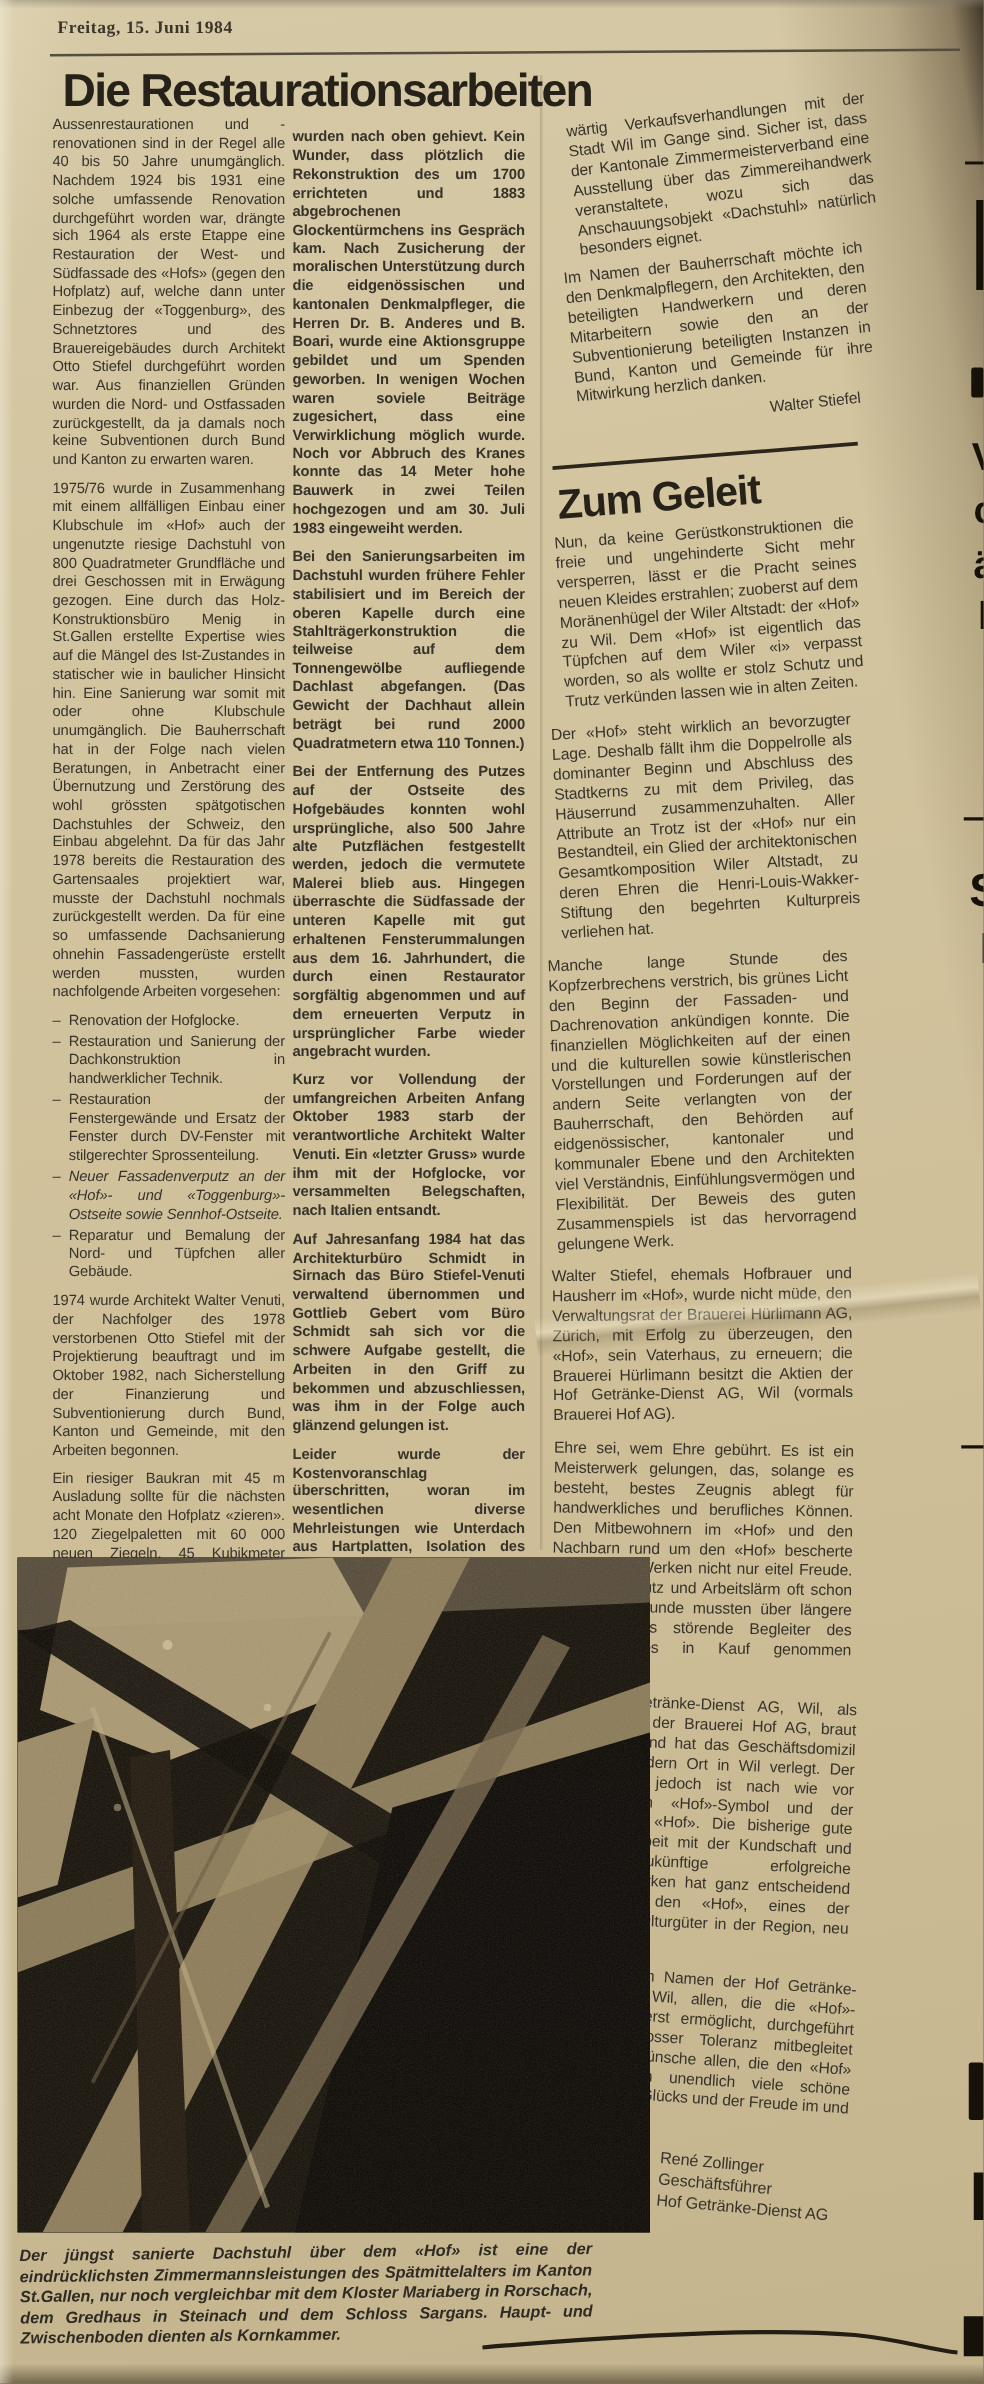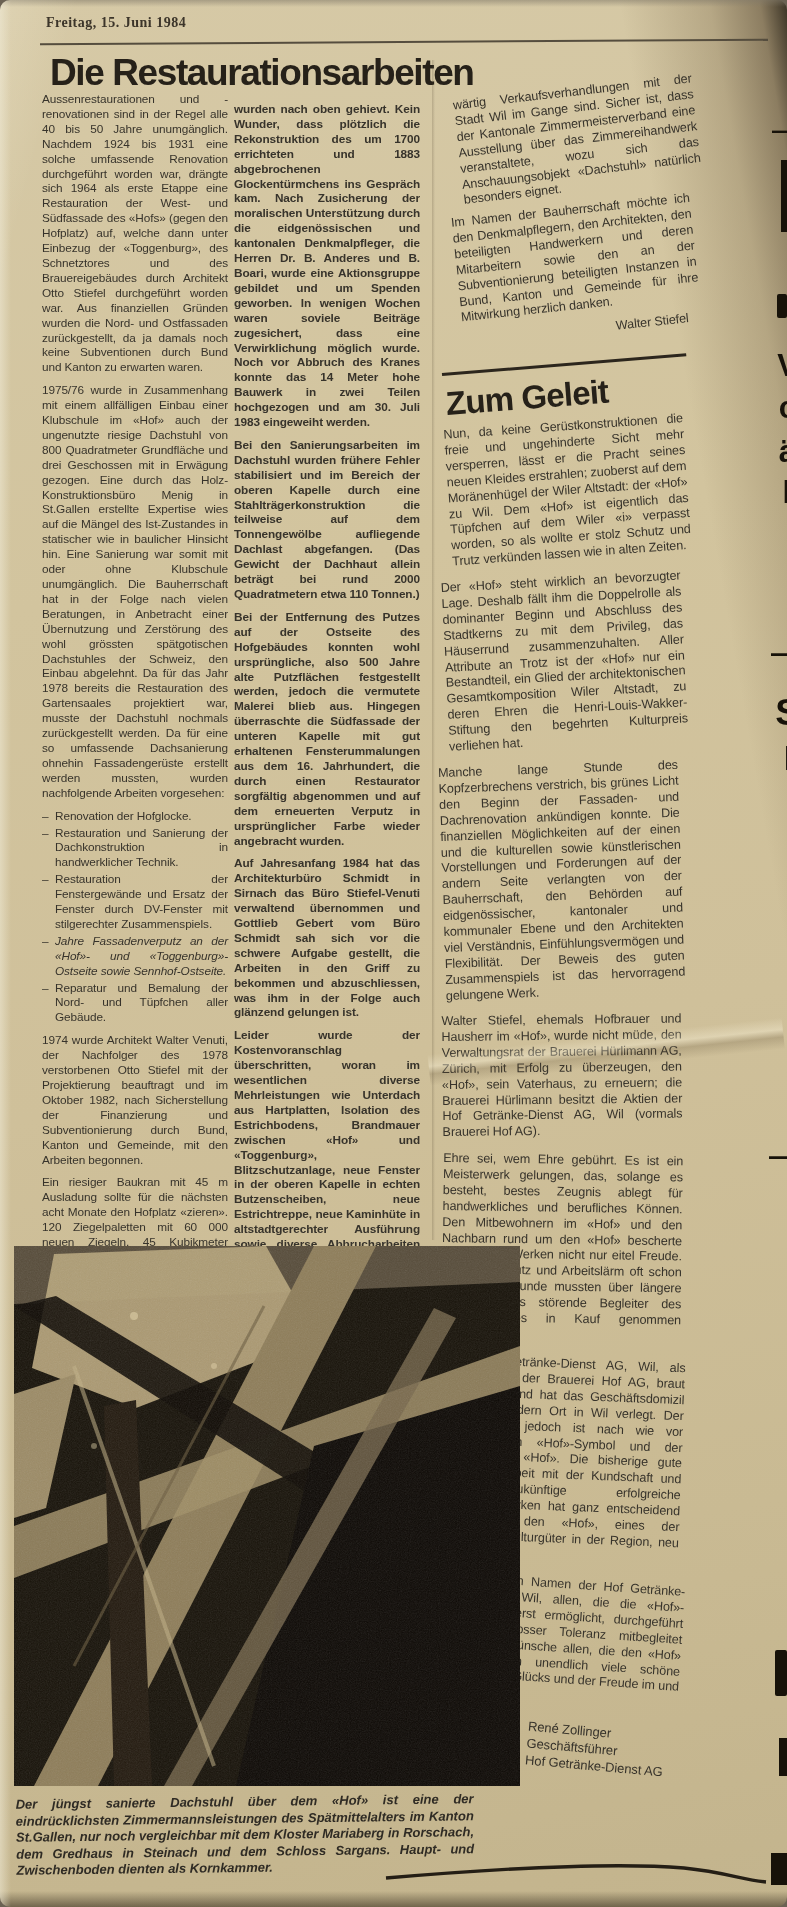--- a/index.html
+++ b/index.html
@@ -4,21 +4,21 @@
 <style>
   html,body{margin:0;padding:0;background:#6b6253;}
   .scan{
     position:relative;width:787px;height:1907px;overflow:hidden;
     background:
       linear-gradient(105deg, rgba(255,250,230,.20) 0%, rgba(255,250,230,0) 6%),
       linear-gradient(to bottom, rgba(130,122,105,.55) 0px, rgba(130,122,105,0) 7px),
       linear-gradient(260deg, rgba(32,25,15,.85) 0%, rgba(80,64,42,.55) 2.5%, rgba(110,92,62,.30) 7%, rgba(110,92,62,0) 15%),
       linear-gradient(to top, rgba(45,36,22,.55) 0px, rgba(45,36,22,0) 16px),
       linear-gradient(170deg, #d6c9a6 0%, #d2c49e 30%, #cfc09a 55%, #c9ba93 80%, #c3b48d 100%);
-    font-family:"Liberation Sans",sans-serif;color:#37332b;border-radius:10px;
+    font-family:"Liberation Sans",sans-serif;color:#37332b;
   }
   .masthead-date{position:absolute;left:46px;top:15px;font-family:"Liberation Serif",serif;font-weight:700;font-size:14px;letter-spacing:.5px;color:#3c352a;}
   .masthead-rule{position:absolute;left:40px;top:41px;width:728px;height:2px;background:#554d3e;transform:rotate(-.35deg);}
   .headline{position:absolute;left:50px;top:52px;margin:0;font-size:37px;font-weight:700;letter-spacing:-1.4px;color:#262119;}
   .col{position:absolute;text-align:justify;font-size:11.8px;line-height:14.9px;letter-spacing:-.1px;hyphens:auto;-webkit-hyphens:auto;}
   .col p{margin:0 0 8px 0;}
   .col1{left:42px;top:92px;width:186px;}
   .col2{left:234px;top:102px;width:186px;font-weight:bold;}
   .col3{left:442px;top:94px;width:240px;font-size:12.6px;line-height:15.9px;}
   .col3 p{margin:0 0 10px 0;}
@@ -83,38 +83,39 @@
     <div class="li">
       <span class="dash">–</span>
       <span class="it">Renovation der Hofglocke.</span>
     </div>
     <div class="li">
       <span class="dash">–</span>
       <span class="it">Restauration und Sanierung der Dachkonstruktion in handwerklicher Technik.</span>
     </div>
     <div class="li">
       <span class="dash">–</span>
-      <span class="it">Restauration der Fenstergewände und Ersatz der Fenster durch DV-Fenster mit stilgerechter Zusammenspiels.</span>
+      <span class="it">Restauration der Fenstergewände und Ersatz der Fenster durch DV-Fenster mit stilgerechter Sprossenteilung.</span>
     </div>
     <div class="li">
       <span class="dash">–</span>
-      <span class="it italic">Jahre Fassadenverputz an der «Hof»- und «Toggenburg»-Ostseite sowie Sennhof-Ostseite.</span>
+      <span class="it italic">Neuer Fassadenverputz an der «Hof»- und «Toggenburg»-Ostseite sowie Sennhof-Ostseite.</span>
     </div>
     <div class="li" style="margin-bottom:8px;">
       <span class="dash">–</span>
       <span class="it">Reparatur und Bemalung der Nord- und Tüpfchen aller Gebäude.</span>
     </div>
     <p>1974 wurde Architekt Walter Venuti, der Nachfolger des 1978 verstorbenen Otto Stiefel mit der Projektierung beauftragt und im Oktober 1982, nach Sicherstellung der Finanzierung und Subventionierung durch Bund, Kanton und Gemeinde, mit den Arbeiten begonnen.</p>
     <p>Ein riesiger Baukran mit 45 m Ausladung sollte für die nächsten acht Monate den Hofplatz «zieren». 120 Ziegelpaletten mit 60 000 neuen Ziegeln, 45 Kubikmeter Bauholz, 800 Quadratmeter Bodenbretter und Isoliermatten</p>
   </div>
 
   <div class="col col2">
     <p>wurden nach oben gehievt. Kein Wunder, dass plötzlich die Rekonstruktion des um 1700 errichteten und 1883 abgebrochenen Glockentürmchens ins Gespräch kam. Nach Zusicherung der moralischen Unterstützung durch die eidgenössischen und kantonalen Denkmalpfleger, die Herren Dr. B. Anderes und B. Boari, wurde eine Aktionsgruppe gebildet und um Spenden geworben. In wenigen Wochen waren soviele Beiträge zugesichert, dass eine Verwirklichung möglich wurde. Noch vor Abbruch des Kranes konnte das 14 Meter hohe Bauwerk in zwei Teilen hochgezogen und am 30. Juli 1983 eingeweiht werden.</p>
     <p>Bei den Sanierungsarbeiten im Dachstuhl wurden frühere Fehler stabilisiert und im Bereich der oberen Kapelle durch eine Stahlträgerkonstruktion die teilweise auf dem Tonnengewölbe aufliegende Dachlast abgefangen. (Das Gewicht der Dachhaut allein beträgt bei rund 2000 Quadratmetern etwa 110 Tonnen.)</p>
     <p>Bei der Entfernung des Putzes auf der Ostseite des Hofgebäudes konnten wohl ursprüngliche, also 500 Jahre alte Putzflächen festgestellt werden, jedoch die vermutete Malerei blieb aus. Hingegen überraschte die Südfassade der unteren Kapelle mit gut erhaltenen Fensterummalungen aus dem 16. Jahrhundert, die durch einen Restaurator sorgfältig abgenommen und auf dem erneuerten Verputz in ursprünglicher Farbe wieder angebracht wurden.</p>
+    <p>Kurz vor Vollendung der umfangreichen Arbeiten Anfang Oktober 1983 starb der verantwortliche Architekt Walter Venuti. Ein «letzter Gruss» wurde ihm mit der Hofglocke, vor versammelten Belegschaften, nach Italien entsandt.</p>
     <p>Auf Jahresanfang 1984 hat das Architekturbüro Schmidt in Sirnach das Büro Stiefel-Venuti verwaltend übernommen und Gottlieb Gebert vom Büro Schmidt sah sich vor die schwere Aufgabe gestellt, die Arbeiten in den Griff zu bekommen und abzuschliessen, was ihm in der Folge auch glänzend gelungen ist.</p>
     <p>Leider wurde der Kostenvoranschlag überschritten, woran im wesentlichen diverse Mehrleistungen wie Unterdach aus Hartplatten, Isolation des Estrichbodens, Brandmauer zwischen «Hof» und «Toggenburg», Blitzschutzanlage, neue Fenster in der oberen Kapelle in echten Butzenscheiben, neue Estrichtreppe, neue Kaminhüte in altstadtgerechter Ausführung sowie diverse Abbrucharbeiten an den Brauereieinrichtungen usw. beteiligt sind.</p>
     <p>Wie der grosse Estrich einmal genutzt werden wird, ist noch offen, da gegen-</p>
   </div>
 
   <div class="col col3">
     <p class="t1">wärtig Verkaufsverhandlungen mit der Stadt Wil im Gange sind. Sicher ist, dass der Kantonale Zimmermeisterverband eine Ausstellung über das Zimmereihandwerk veranstaltete, wozu sich das Anschauungsobjekt «Dachstuhl» natürlich besonders eignet.</p>
     <p class="t2">Im Namen der Bauherrschaft möchte ich den Denkmalpflegern, den Architekten, den beteiligten Handwerkern und deren Mitarbeitern sowie den an der Subventionierung beteiligten Instanzen in Bund, Kanton und Gemeinde für ihre Mitwirkung herzlich danken.</p>
     <p class="tsig1">Walter Stiefel</p>
     <div class="trule"></div>

